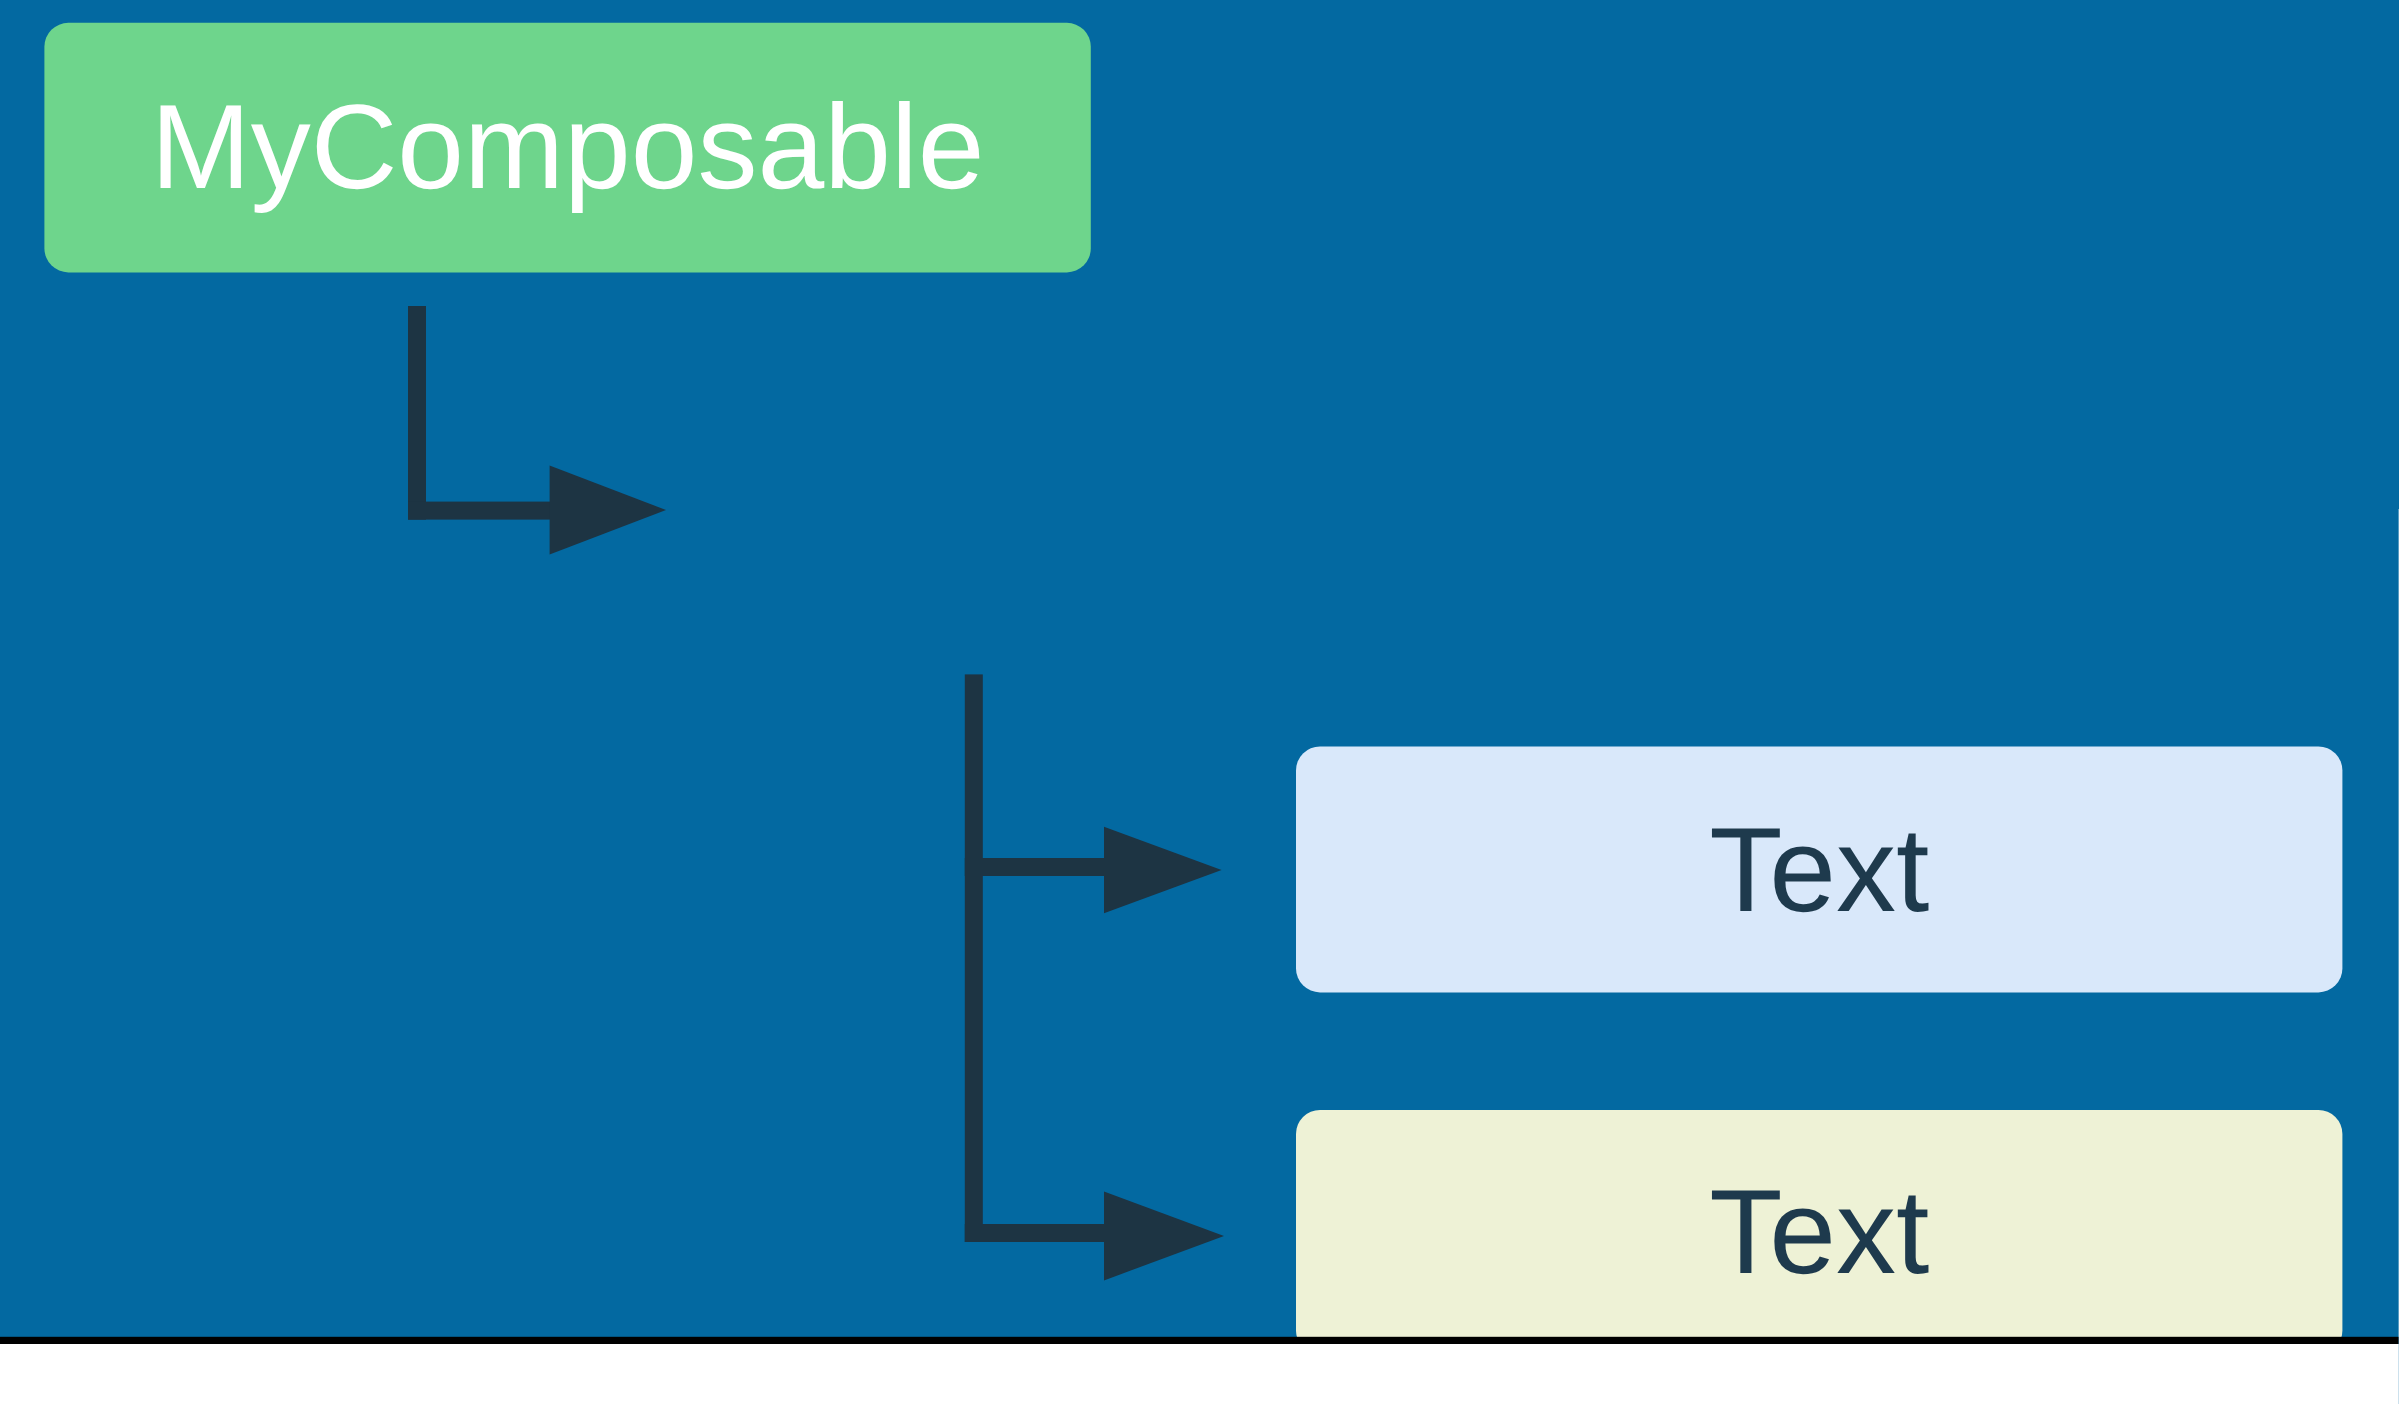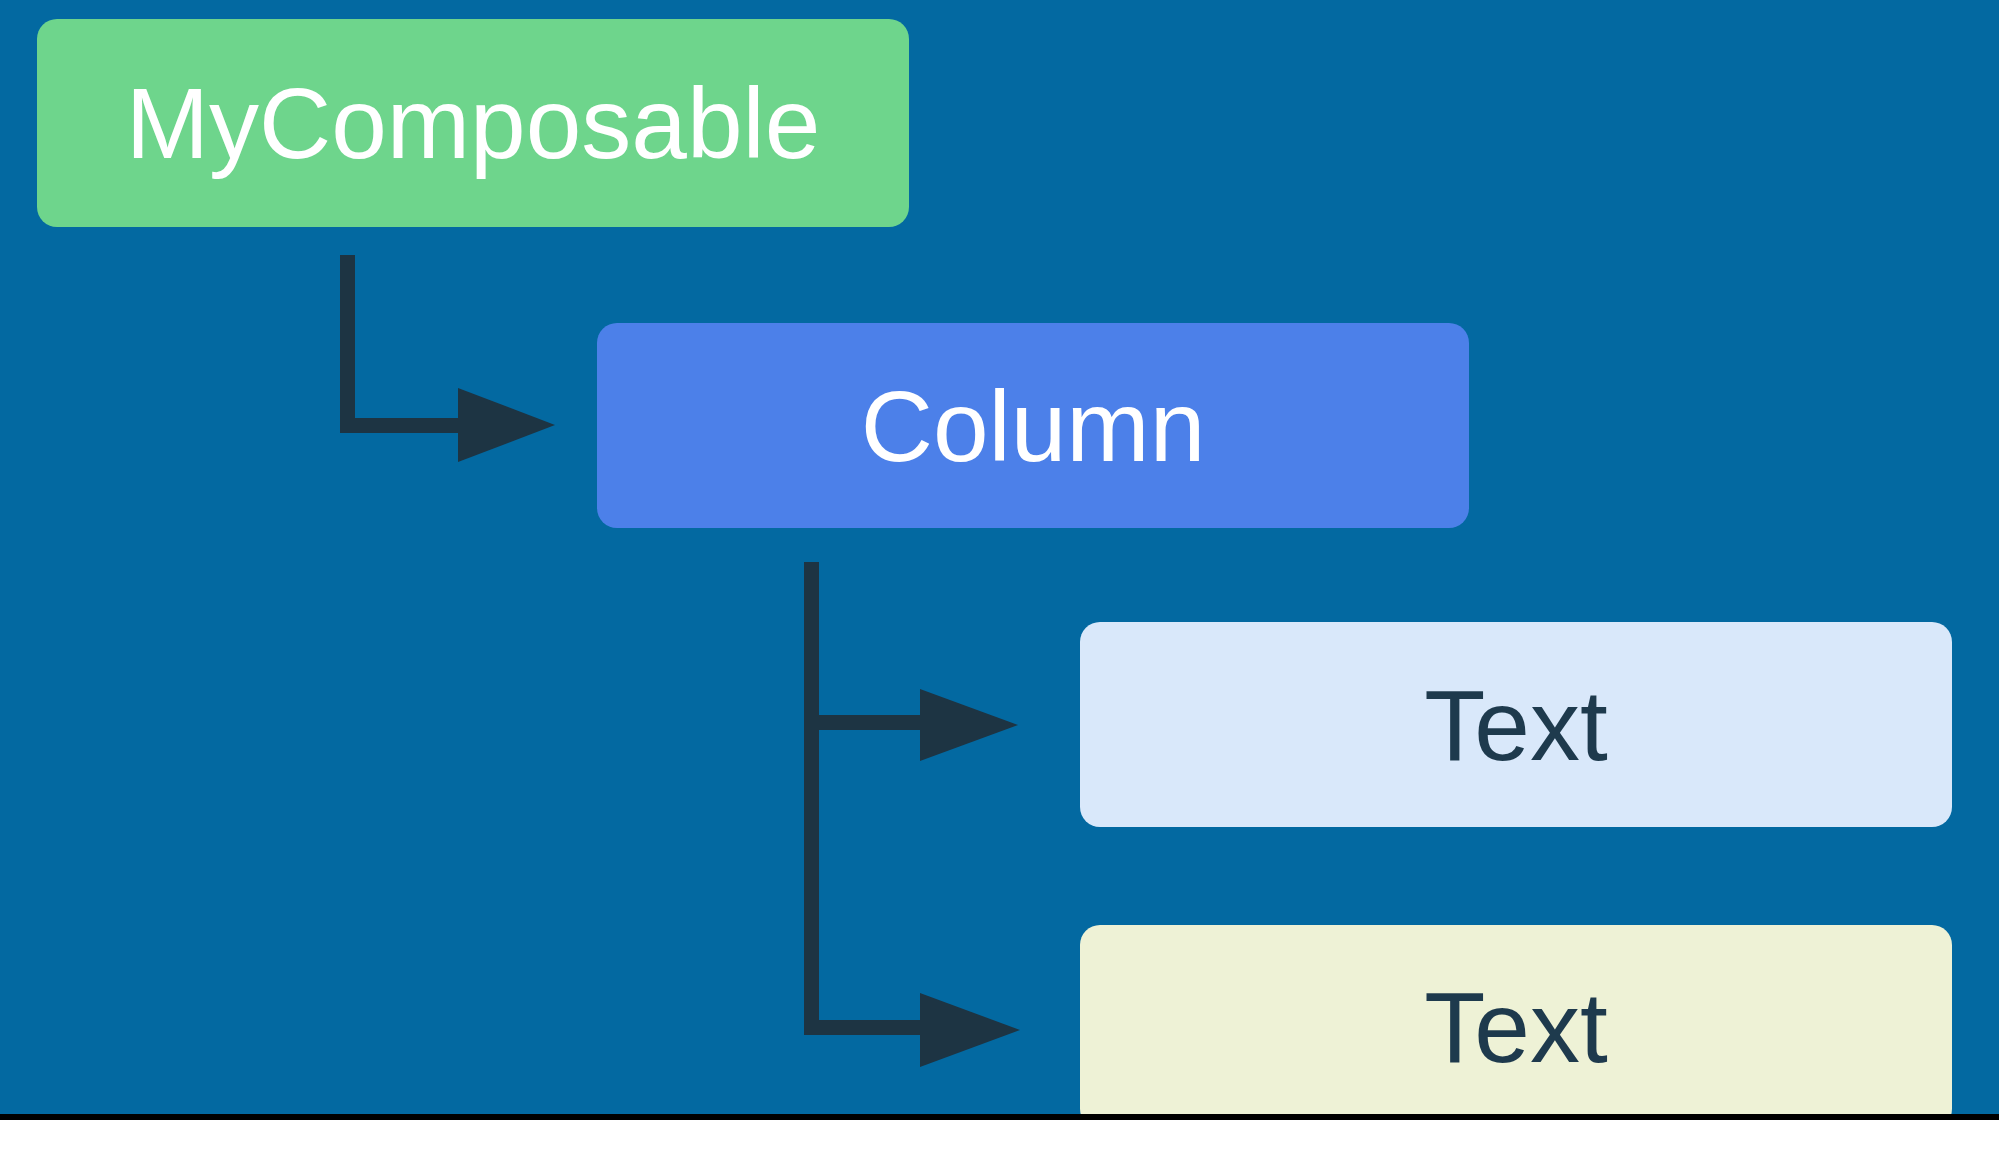--- a/index.html
+++ b/index.html
@@ -71,23 +71,20 @@
 </style>
 </head>
 <body>
 
 <div class="diagram">
 
   <div class="node node-mycomposable" style="background: rgb(110, 213, 140); color: rgb(255, 255, 255);">
     <span class="node-label">MyComposable</span>
   </div>
 
-  <div class="node node-column" style="background: rgb(76, 128, 233); color: rgb(255, 255, 255);">
-    <span class="node-label">Column</span>
-  </div>
 
   <div class="node node-text-1" style="background: rgb(217, 232, 250); color: rgb(30, 58, 77);">
     <span class="node-label">Text</span>
   </div>
 
   <div class="node node-text-2" style="background: rgb(238, 242, 214); color: rgb(30, 58, 77);">
     <span class="node-label">Text</span>
   </div>
 
   <div class="line e1-v" style="color: rgb(29, 52, 67);"></div>

